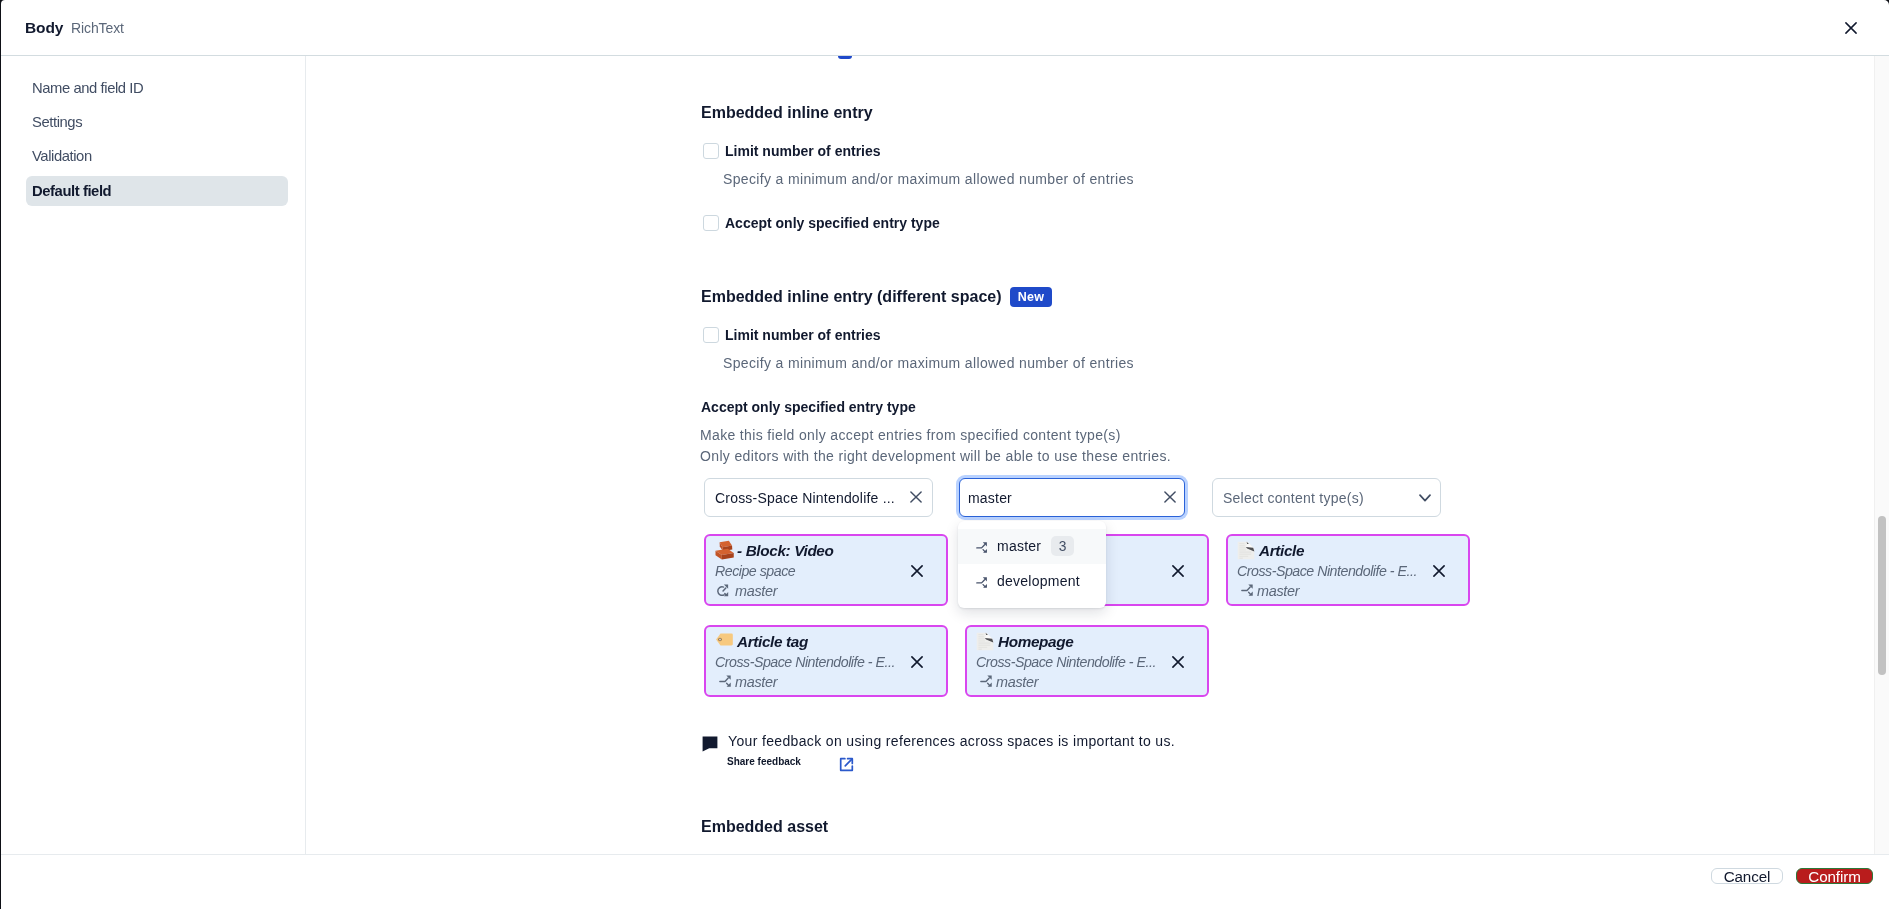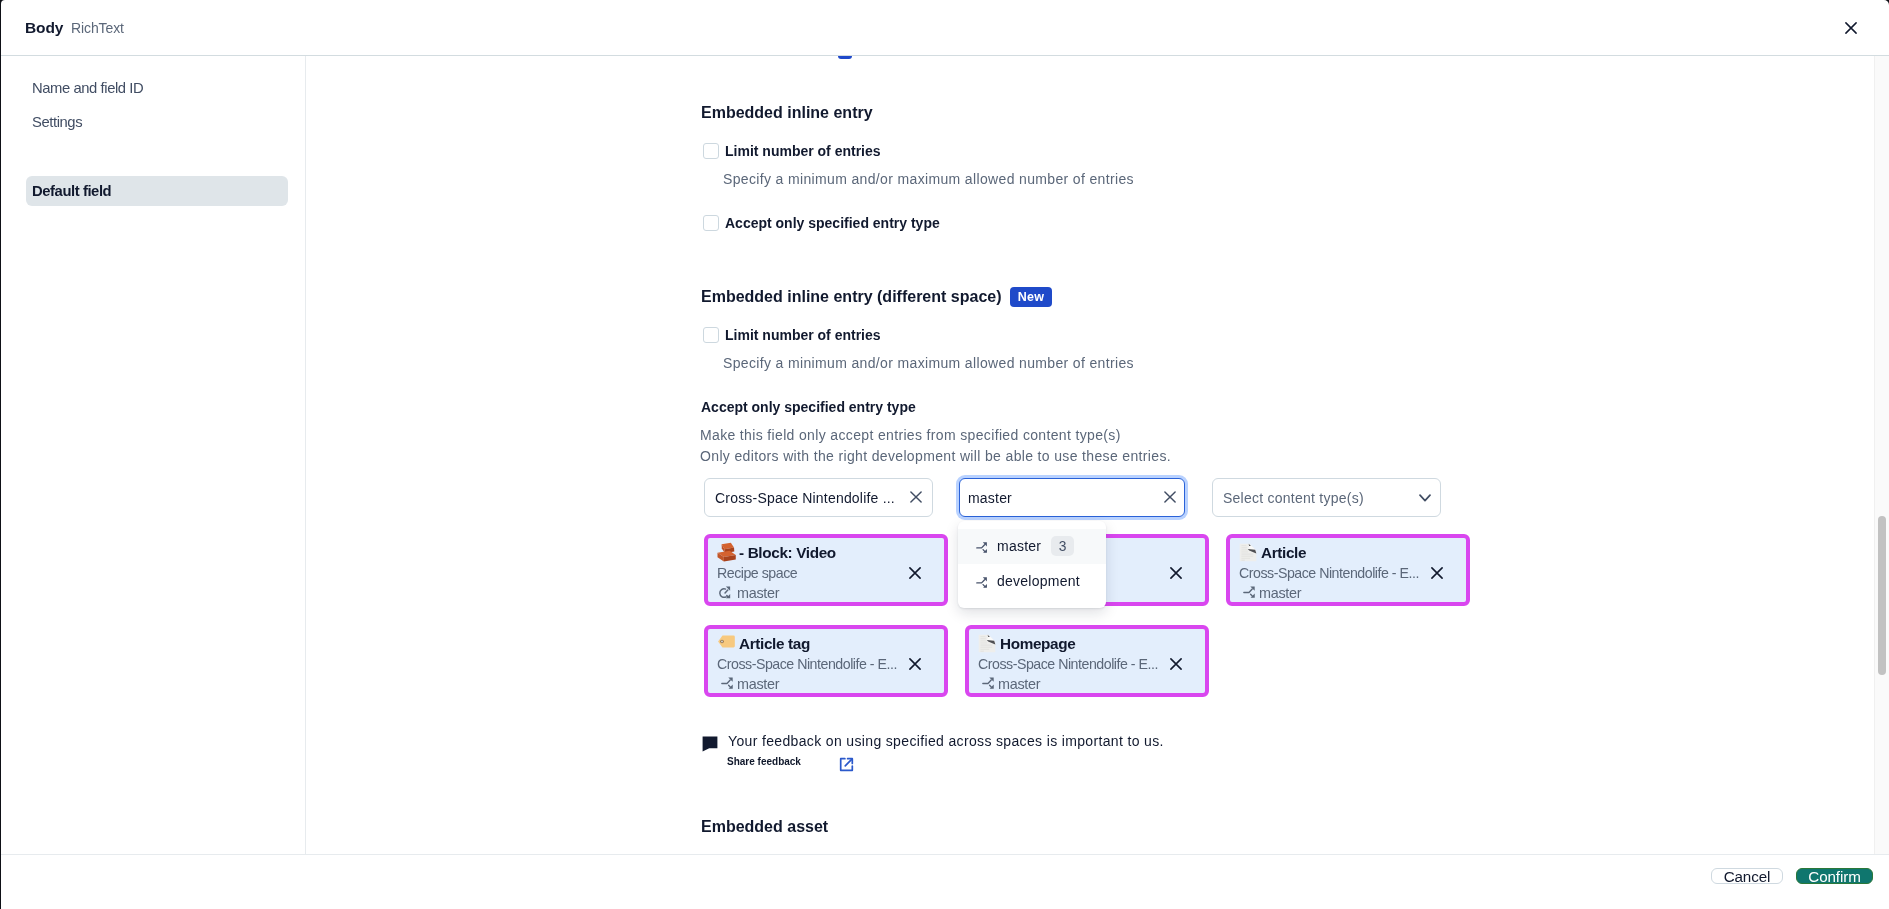--- a/index.html
+++ b/index.html
@@ -12,21 +12,21 @@
   .hdr-sub{position:absolute;left:70px;top:20px;font-size:14px;color:#5b6779;letter-spacing:-0.1px;line-height:16px;}
   .close{position:absolute;left:1844px;top:20px;width:12px;height:12px;cursor:pointer;}
   .sidebar{position:absolute;left:0;top:56px;width:305px;bottom:54px;border-right:1px solid #e7ebee;box-sizing:border-box;}
   .nav-item{position:absolute;left:25px;width:262px;height:30px;border-radius:6px;display:flex;align-items:center;padding-left:6px;box-sizing:border-box;font-size:14.8px;letter-spacing:-0.42px;color:#414d63;}
   .nav-item.sel{background:#dfe5e9;color:#11192e;font-weight:700;}
   .content{position:absolute;left:306px;top:56px;right:1px;bottom:54px;overflow:hidden;}
   .footer{position:absolute;left:0;right:0;bottom:0;height:54px;border-top:1px solid #e7ebee;background:#fff;}
   .btn{position:absolute;top:13px;height:16px;border-radius:6px;display:flex;align-items:center;justify-content:center;
        font-size:15.2px;box-sizing:border-box;cursor:pointer;letter-spacing:-0.1px;}
   .btn-cancel{left:1710px;width:72px;border:1px solid #cfd9e0;background:#fff;color:#11192e;}
-  .btn-confirm{left:1795px;width:77px;background:#0f766e;color:#fff;border:1px solid #2b7839;}
+  .btn-confirm{left:1795px;width:77px;background:#b91c1c;color:#fff;border:1px solid #2b7839;}
   
   .h2{position:absolute;left:394px;font-size:16px;font-weight:700;color:#11192e;letter-spacing:0;white-space:nowrap;}
   .cb{position:absolute;width:16px;height:16px;border:1.5px solid #cdd8df;border-radius:3px;background:#fff;box-sizing:border-box;cursor:pointer;}
   .cl{position:absolute;left:418px;font-size:14px;font-weight:700;color:#11192e;letter-spacing:0;white-space:nowrap;}
   .cd{position:absolute;left:416px;font-size:14px;color:#5b6779;letter-spacing:0.35px;white-space:nowrap;}
   .badge{position:absolute;height:20px;width:42px;border-radius:4px;background:#1f4ac9;color:#fff;font-size:12.5px;font-weight:700;
          display:flex;align-items:center;justify-content:center;box-sizing:border-box;letter-spacing:0.2px;}
   .h3{position:absolute;left:394px;top:343px;font-size:14px;font-weight:700;color:#11192e;letter-spacing:0;white-space:nowrap;}
   .p1{position:absolute;left:393px;top:371px;font-size:14px;color:#5b6779;letter-spacing:0.35px;white-space:nowrap;}
   .p2{position:absolute;left:393px;top:392px;font-size:14px;color:#5b6779;letter-spacing:0.35px;white-space:nowrap;}
@@ -39,21 +39,21 @@
   
   .dd{position:absolute;left:651px;top:465px;width:148px;height:87px;background:#fff;border-radius:6px;z-index:30;
       box-shadow:0 1px 2px rgba(17,25,46,.10), 0 5px 14px rgba(17,25,46,.13);overflow:hidden;}
   .dd-opt{position:absolute;left:0;width:100%;height:35px;font-size:14px;color:#11192e;cursor:pointer;}
   .dd-ic{position:absolute;left:18px;top:12px;}
   .dd-lb{position:absolute;left:39px;top:9px;font-size:14px;letter-spacing:0.25px;}
   .dd-opt.hl{background:#f7f9fa;}
   .dd-count{position:absolute;left:93px;top:7px;height:20px;width:23px;border-radius:5px;background:#e8ebee;color:#414d63;font-size:13.8px;
             display:flex;align-items:center;justify-content:center;box-sizing:border-box;letter-spacing:0;}
   
-  .card{position:absolute;width:244px;height:72px;background:#e3eefc;border:4px solid #d946ef;border-radius:6px;box-sizing:border-box;}
+  .card{position:absolute;width:244px;height:72px;background:#e3eefc;border:2px solid #d946ef;border-radius:6px;box-sizing:border-box;font-style:italic;}
   .card-title{position:absolute;left:31px;top:6px;font-size:15.3px;font-weight:700;color:#11192e;letter-spacing:-0.35px;white-space:nowrap;}
   .card-space{position:absolute;left:9px;top:27px;font-size:14.2px;color:#5b6779;letter-spacing:-0.48px;white-space:nowrap;}
   .card-env{position:absolute;left:29px;top:47px;font-size:14.4px;color:#5b6779;letter-spacing:-0.3px;white-space:nowrap;}
   .card-x{position:absolute;right:23px;top:27px;width:12px;height:12px;cursor:pointer;}
   .card-emoji{position:absolute;left:11px;top:5px;width:20px;height:20px;}
   .card-envic{position:absolute;left:13px;top:47px;width:16px;height:15px;}
   
   .fb-ic{position:absolute;left:395px;top:680px;width:17px;height:16px;}
   .fb-txt{position:absolute;left:421px;top:677px;font-size:14px;color:#11192e;letter-spacing:0.35px;white-space:nowrap;}
   .fb-link{position:absolute;left:420px;top:700px;font-size:10px;font-weight:700;color:#0f172a;letter-spacing:0;cursor:pointer;white-space:nowrap;}
@@ -73,20 +73,23 @@
     <span class="close"><svg width="12" height="12" viewBox="0 0 12 12">
           <path d="M0.9 0.9 L11.1 11.1 M11.1 0.9 L0.9 11.1" stroke="#11192e" stroke-width="1.5" stroke-linecap="round"></path>
         </svg></span>
   </div>
   <div class="sidebar">
     <div class="nav-item" style="top:17px">
         <span>Name and field ID</span>
       </div>
     <div class="nav-item" style="top:51px">
         <span>Settings</span>
+      </div>
+    <div class="nav-item" style="top:85px">
+        <span>Validation</span>
       </div>
     <div class="nav-item sel" style="top:120px">
         <span>Default field</span>
       </div>
   </div>
   <div class="content">
     <div class="cut-badge"></div>
 
     <div class="h2" style="top:48px">Embedded inline entry</div>
     <div class="cb" style="left:396px;top:87px"></div>
@@ -269,21 +272,21 @@
           </svg></span>
       <span class="card-env">master</span>
       <span class="card-x"><svg width="12" height="12" viewBox="0 0 12 12">
             <path d="M0.9 0.9 L11.1 11.1 M11.1 0.9 L0.9 11.1" stroke="#11192e" stroke-width="1.6" stroke-linecap="round"></path>
           </svg></span>
     </div>
 
     <span class="fb-ic"><svg width="16" height="16" viewBox="0 0 16 16">
           <path d="M0.6 0.6 H15.4 V12.2 H7.2 L0.6 15.4 Z" fill="#11192e"></path>
         </svg></span>
-    <div class="fb-txt">Your feedback on using specified across spaces is important to us.</div>
+    <div class="fb-txt">Your feedback on using references across spaces is important to us.</div>
     <div class="fb-link">Share feedback</div>
     <span class="fb-ext" style="left:532px"><svg width="15" height="15" viewBox="0 0 30 30">
           <path d="M11.8 3.4 H3.4 V26.6 H26.6 V18.2" fill="none" stroke="#2b59cb" stroke-width="3.4" stroke-linecap="round" stroke-linejoin="round"></path>
           <path d="M17.2 3.4 H26.6 V12.8" fill="none" stroke="#2b59cb" stroke-width="3.4" stroke-linecap="round" stroke-linejoin="round"></path>
           <path d="M25.9 4.1 L12.5 17.6" fill="none" stroke="#2b59cb" stroke-width="3.4" stroke-linecap="round"></path>
         </svg></span>
 
     <div class="h2" style="top:762px">Embedded asset</div>
 
   </div>

